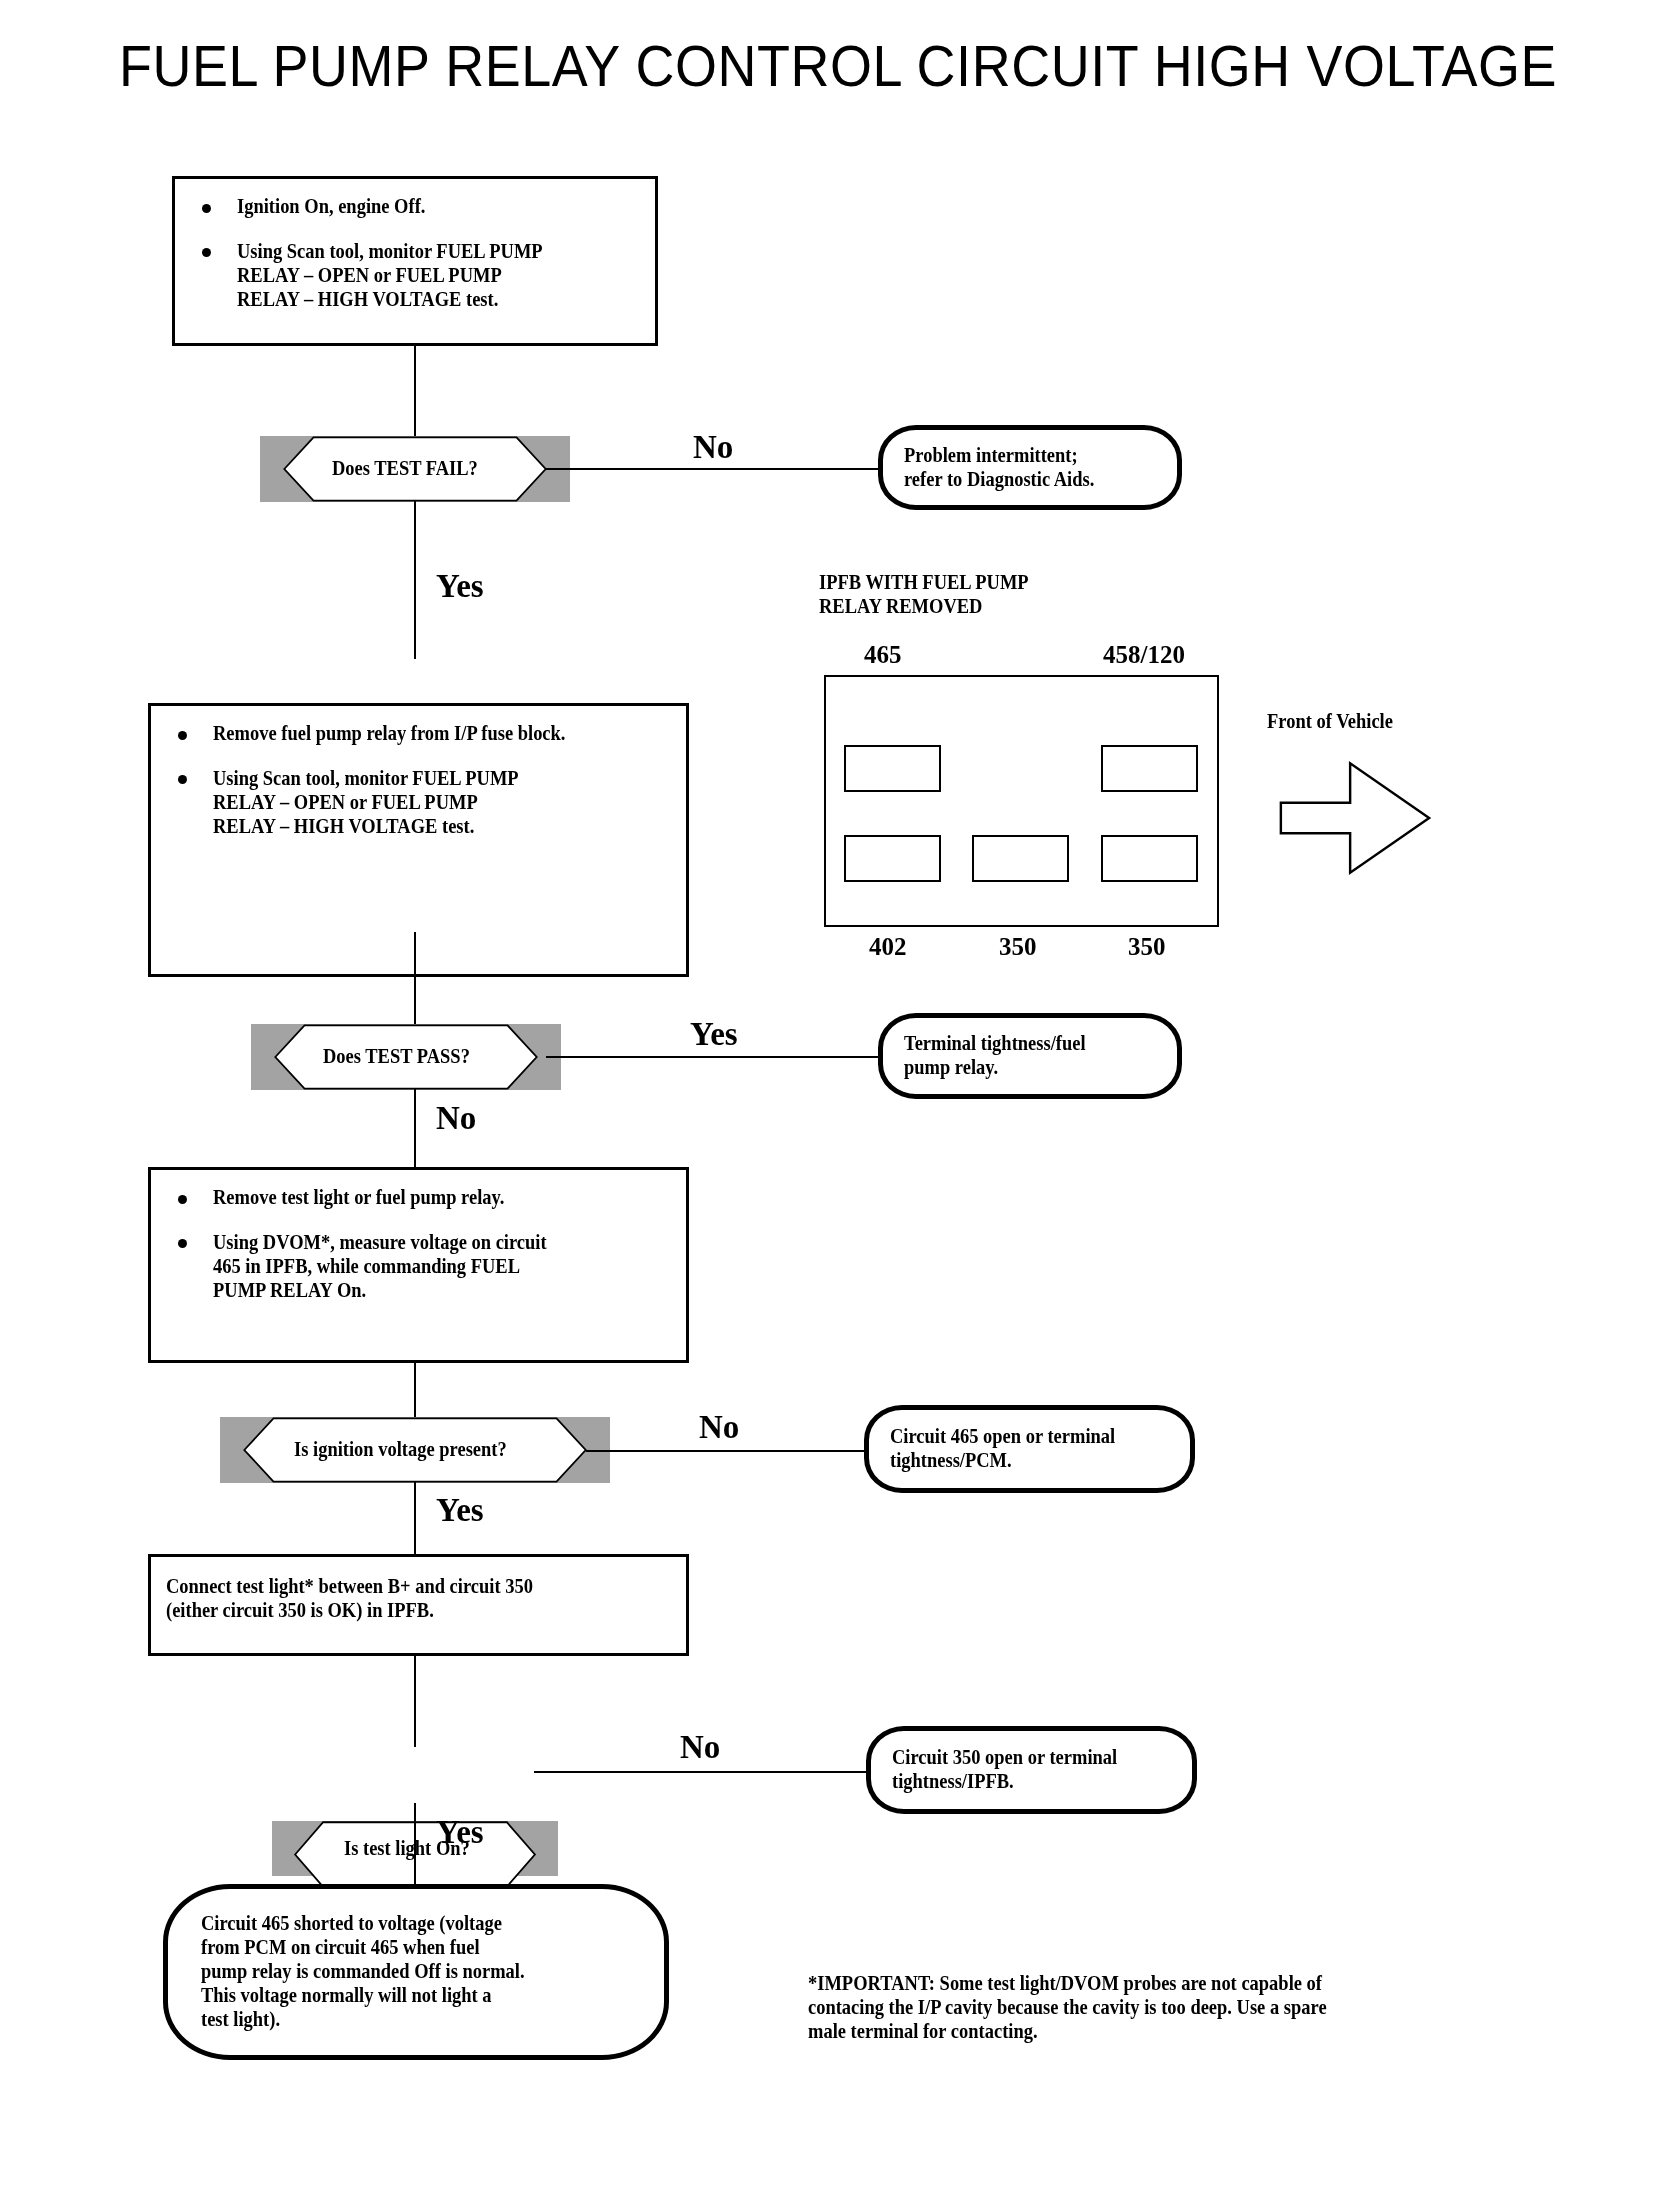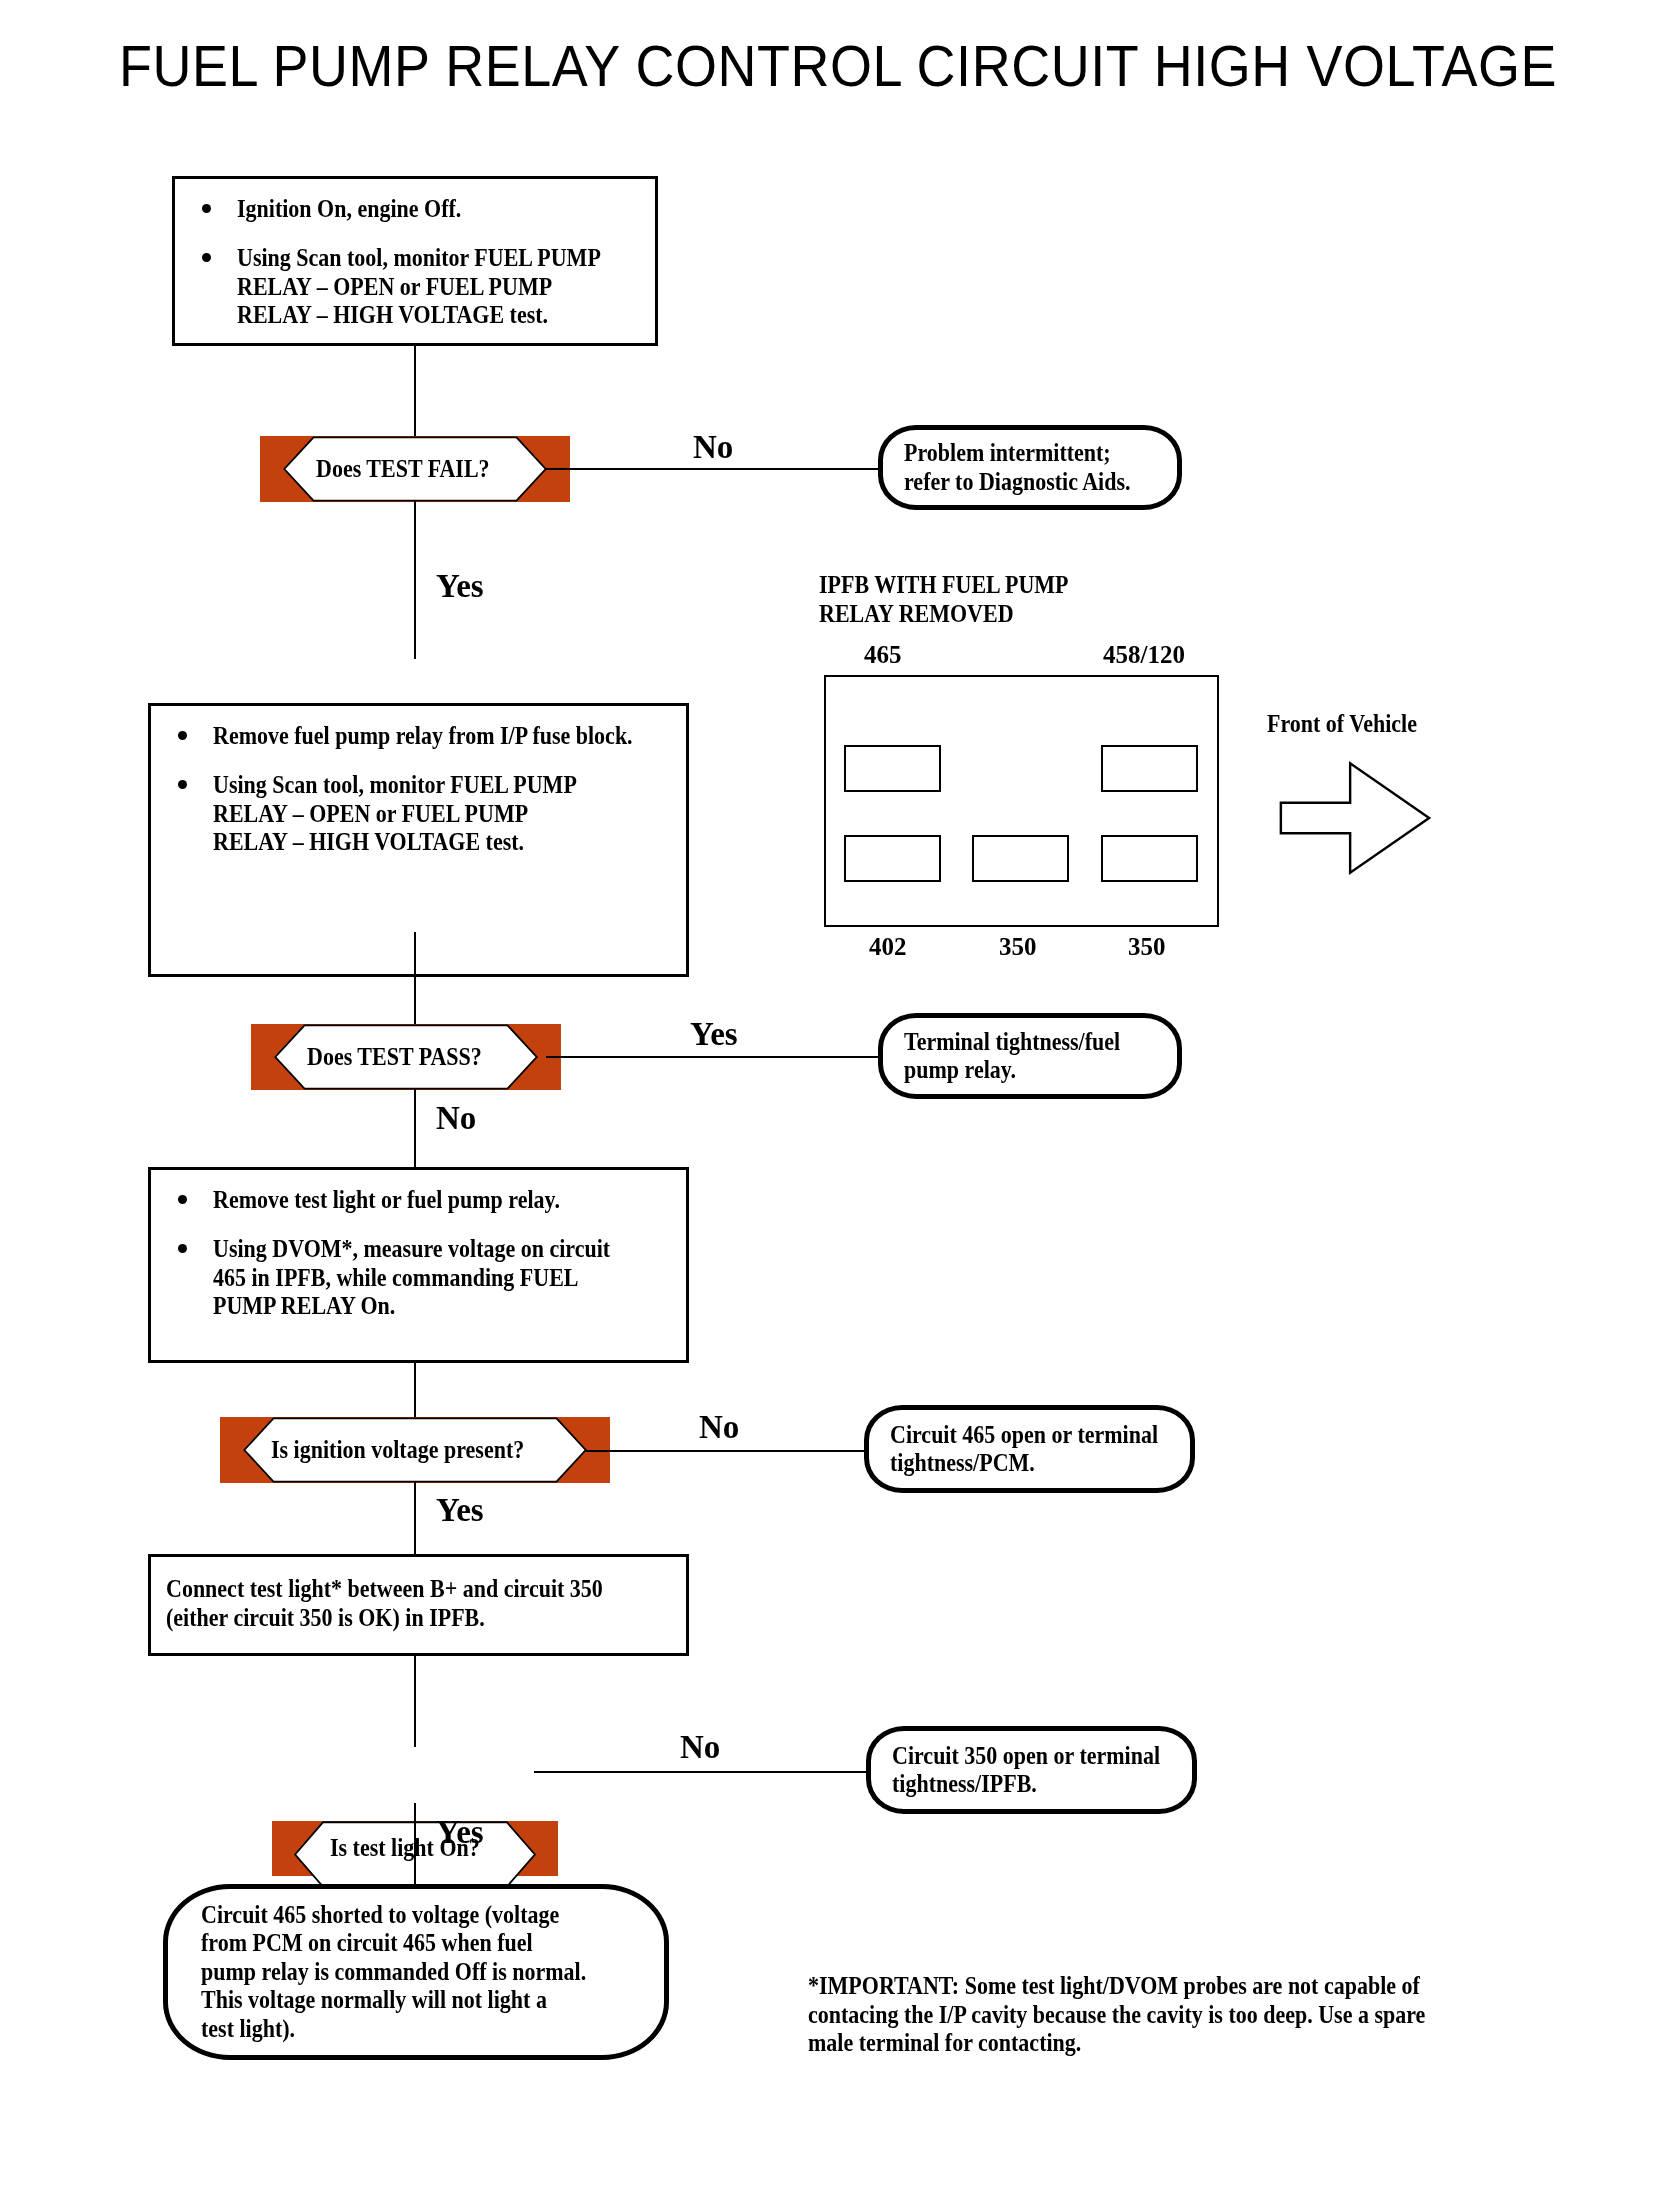--- a/index.html
+++ b/index.html
@@ -15,21 +15,21 @@
     top:32px;left:0;width:1676px;text-align:center;
     font-family:"Liberation Sans",sans-serif;
     font-weight:400;font-size:58px;letter-spacing:0.6px;
     transform:scaleX(0.93);transform-origin:center top;
     white-space:nowrap;
   }
 
   
   .ser{
     font-family:"Liberation Serif",serif;font-weight:bold;
-    font-size:25px;line-height:1.14;
+    font-size:21px;line-height:1.14;
   }
   .cond{display:inline-block;transform:scaleX(0.88);transform-origin:left top;white-space:nowrap;}
 
   
   .proc{
     border:3px solid #000;background:#fff;box-sizing:border-box;
   }
   .proc .inner{padding:16px 11px 12px 18px;}
 
   
@@ -37,21 +37,21 @@
   ul.blist > li{position:relative;padding-left:44px;margin:0 0 20.7px 0;}
   ul.blist > li:last-child{margin-bottom:0;}
   ul.blist > li .bullet{
     position:absolute;left:8.5px;top:8.5px;width:9px;height:9px;
     background:#000;border-radius:50%;
   }
   .ln{display:block;}
 
   
   .hex{
-    background:#c2410c;box-sizing:border-box;position:absolute;
+    background:#a3a3a3;box-sizing:border-box;position:absolute;
     display:flex;align-items:center;justify-content:center;
   }
   .hex svg{position:absolute;left:0;top:0;}
   .hex .hextext{position:relative;z-index:2;text-align:center;}
 
   
   .term{
     background:#fff;box-sizing:border-box;
     border:5.5px solid #000;border-radius:38px/35px;
     display:flex;align-items:center;

